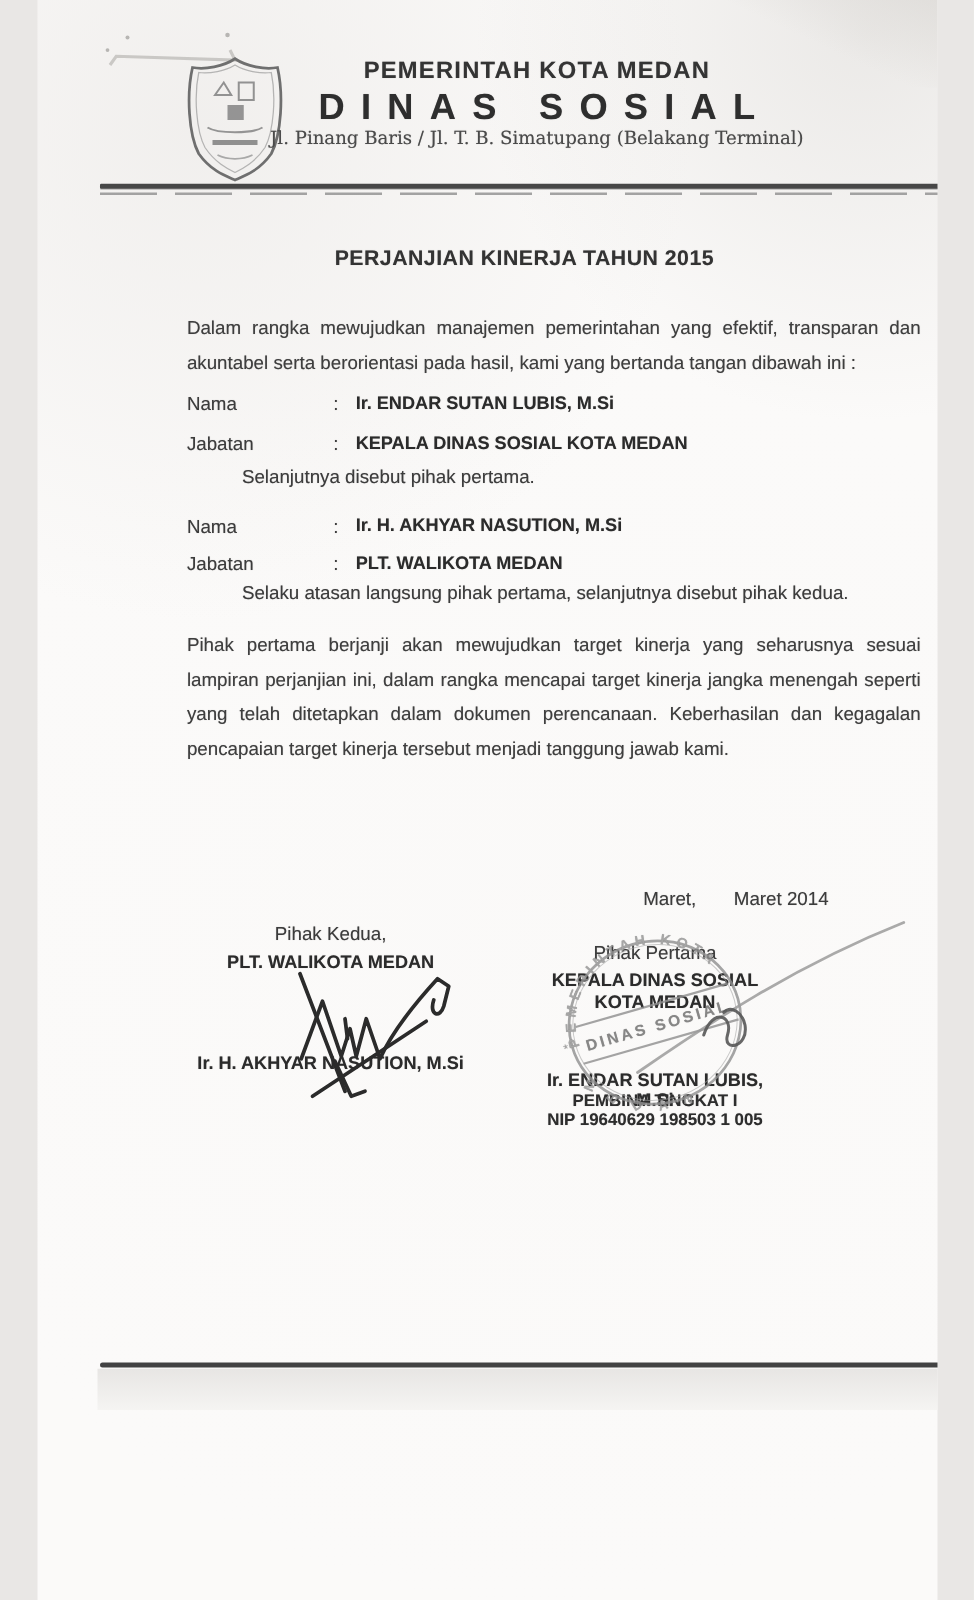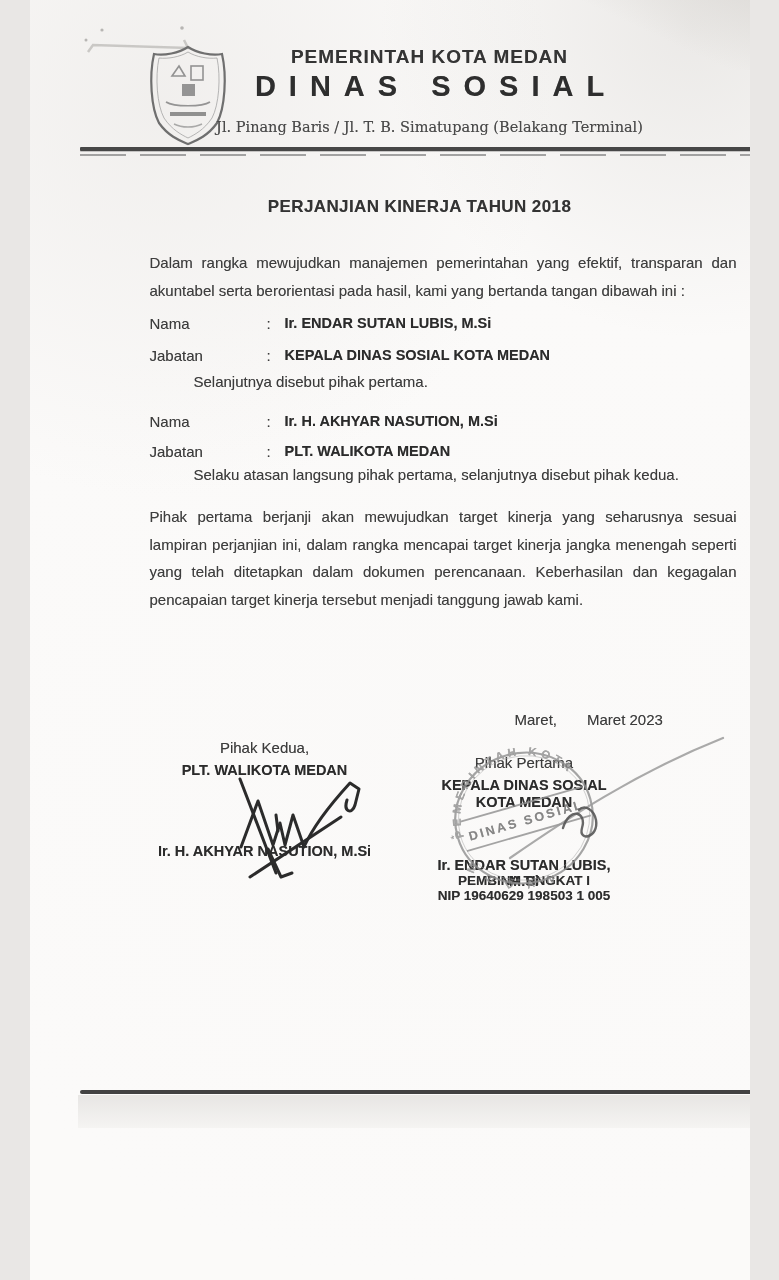--- a/index.html
+++ b/index.html
@@ -13,21 +13,21 @@
     font-family:"Liberation Sans", sans-serif;
     color:#3c3c3c; overflow:hidden;
   }
   .scan-text{ text-shadow:0 0 .6px rgba(70,70,70,.5); }
   .abs{ position:absolute; }
 
   
   .hdr-block{ left:100px; top:46px; width:600px; text-align:center; }
   .org1{ font-size:19px; font-weight:bold; letter-spacing:1px; color:#343434; }
   .org2{ font-size:29px; font-weight:bold; letter-spacing:13px; text-indent:13px; color:#2e2e2e; margin-top:2px;}
-  .addr{ font-family:"DejaVu Serif", serif; font-size:14.5px; line-height:17px; color:#4a4a4a; margin-top:16px;}
+  .addr{ font-family:"DejaVu Serif", serif; font-size:14.5px; line-height:17px; color:#4a4a4a; margin-top:0;}
   .rule-thick{ left:50px; top:147px; width:722px; height:4px; background:#474747; border-radius:1px;
     box-shadow:0 1px 0 rgba(60,60,60,.25);}
   .rule-thin{ left:50px; top:154px; width:722px; height:2px;
     background:repeating-linear-gradient(90deg,#8e8e8e 0 46px, transparent 46px 60px); opacity:.8;}
 
   
   .doc-title{ left:90px; top:197px; width:600px; text-align:center;
     font-size:17px; font-weight:bold; letter-spacing:.4px; color:#333; }
 
   
@@ -86,21 +86,21 @@
   </svg>
 
   <div class="abs hdr-block">
     <div class="org1">PEMERINTAH KOTA MEDAN</div>
     <div class="org2">DINAS SOSIAL</div>
     <div class="addr">Jl. Pinang Baris / Jl. T. B. Simatupang (Belakang Terminal)</div>
   </div>
   <div class="abs rule-thick"></div>
   <div class="abs rule-thin"></div>
 
-  <div class="abs doc-title">PERJANJIAN KINERJA TAHUN 2018</div>
+  <div class="abs doc-title">PERJANJIAN KINERJA TAHUN 2015</div>
 
   <div class="abs para p-intro">Dalam rangka mewujudkan manajemen pemerintahan yang efektif, transparan dan akuntabel serta berorientasi pada hasil, kami yang bertanda tangan dibawah ini :</div>
 
   <div class="abs kv" style="top:315px;">
     <span class="lab">Nama</span>
     <span class="col">:</span>
     <span class="val">Ir. ENDAR SUTAN LUBIS, M.Si</span>
   </div>
   <div class="abs kv" style="top:347px;">
     <span class="lab">Jabatan</span>
@@ -117,21 +117,21 @@
   <div class="abs kv" style="top:443px;">
     <span class="lab">Jabatan</span>
     <span class="col">:</span>
     <span class="val">PLT. WALIKOTA MEDAN</span>
   </div>
   <div class="abs para p-commit">Pihak pertama berjanji akan mewujudkan target kinerja yang seharusnya sesuai lampiran perjanjian ini, dalam rangka mencapai target kinerja jangka menengah seperti yang telah ditetapkan dalam dokumen perencanaan. Keberhasilan dan kegagalan pencapaian target kinerja tersebut menjadi tanggung jawab kami.</div>
 
   <div class="abs note" style="top:466px;">Selaku atasan langsung pihak pertama, selanjutnya disebut pihak kedua.</div>
 
   <div class="abs dateline">
-    <span>Maret,</span><span class="gap"></span><span>Maret 2023</span>
+    <span>Maret,</span><span class="gap"></span><span>Maret 2014</span>
   </div>
 
   <div class="abs sig-left" style="height:150px;">
     <div class="sig-cap">Pihak Kedua,</div>
     <div class="sig-role">PLT. WALIKOTA MEDAN</div>
     <div class="sig-name" style="top:104px;">Ir. H. AKHYAR NASUTION, M.Si</div>
   </div>
 
   <div class="abs sig-right" style="height:160px;margin-top:13px;">
     <div class="sig-cap">Pihak Pertama</div>

